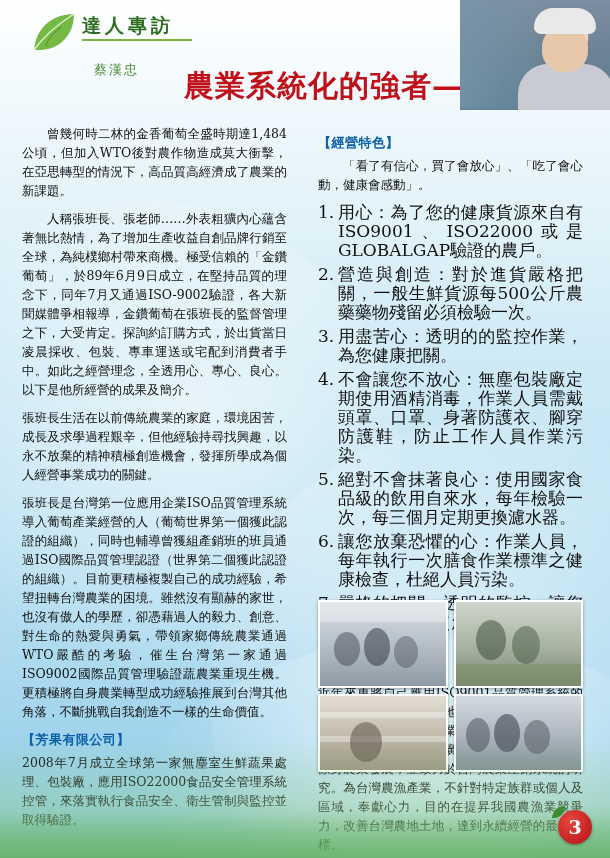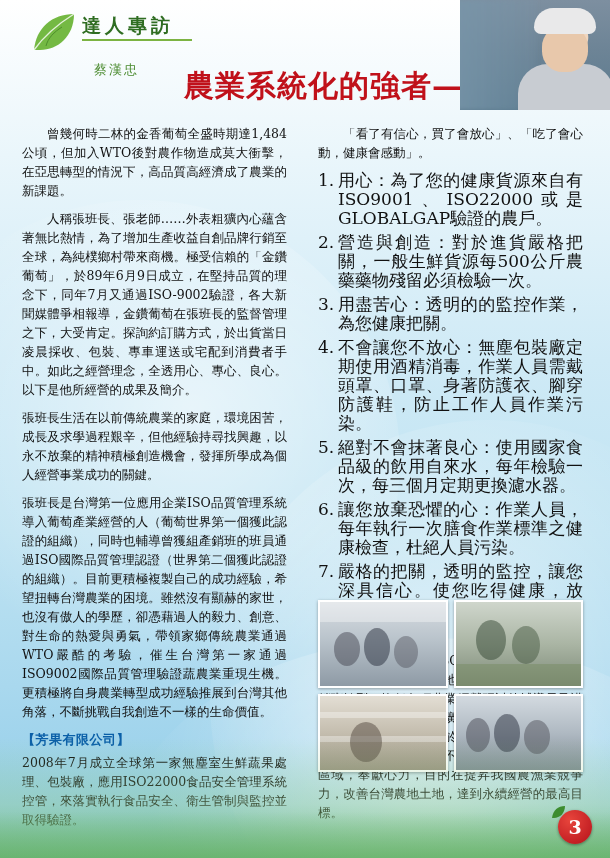--- a/index.html
+++ b/index.html
@@ -297,20 +297,21 @@
 
     <p class="body-text">張班長生活在以前傳統農業的家庭，環境困苦，成長及求學過程艱辛，但他經驗持尋找興趣，以永不放棄的精神積極創造機會，發揮所學成為個人經營事業成功的關鍵。</p>
 
     <p class="body-text">張班長是台灣第一位應用企業ISO品質管理系統導入葡萄產業經營的人（葡萄世界第一個獲此認證的組織），同時也輔導曾獲組產銷班的班員通過ISO國際品質管理認證（世界第二個獲此認證的組織）。目前更積極複製自己的成功經驗，希望扭轉台灣農業的困境。雖然沒有顯赫的家世，也沒有傲人的學歷，卻憑藉過人的毅力、創意、對生命的熱愛與勇氣，帶領家鄉傳統農業通過WTO嚴酷的考驗，催生台灣第一家通過ISO9002國際品質管理驗證蔬農業重現生機。更積極將自身農業轉型成功經驗推展到台灣其他角落，不斷挑戰自我創造不一樣的生命價值。</p>
 
     <div class="sec-head">【芳果有限公司】</div>
     <p class="body-text">2008年7月成立全球第一家無塵室生鮮蔬果處理、包裝廠，應用ISO22000食品安全管理系統控管，來落實執行食品安全、衛生管制與監控並取得驗證。</p>
   </div>
 
   <div class="col col-right">
+    <div class="sec-head">【經營特色】</div>
     <p class="body-text indent">「看了有信心，買了會放心」、「吃了會心動，健康會感動」。</p>
 
     <ol class="num-list">
       <li>用心：為了您的健康貨源來自有ISO9001、ISO22000或是GLOBALGAP驗證的農戶。</li>
       <li>營造與創造：對於進貨嚴格把關，一般生鮮貨源每500公斤農藥藥物殘留必須檢驗一次。</li>
       <li>用盡苦心：透明的的監控作業，為您健康把關。</li>
       <li>不會讓您不放心：無塵包裝廠定期使用酒精消毒，作業人員需戴頭罩、口罩、身著防護衣、腳穿防護鞋，防止工作人員作業污染。</li>
       <li>絕對不會抹著良心：使用國家食品級的飲用自來水，每年檢驗一次，每三個月定期更換濾水器。</li>
       <li>讓您放棄恐懼的心：作業人員，每年執行一次膳食作業標準之健康檢查，杜絕人員污染。</li>
       <li>嚴格的把關，透明的監控，讓您深具信心。使您吃得健康，放22,000個心。</li>

